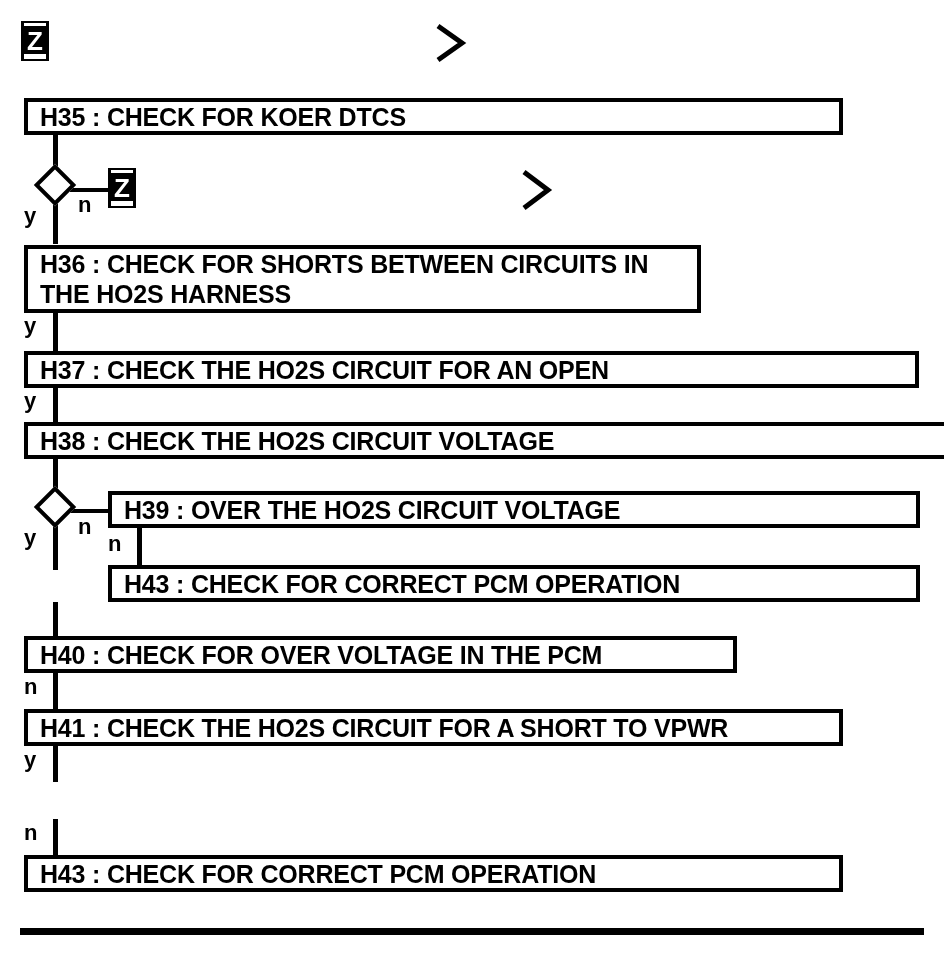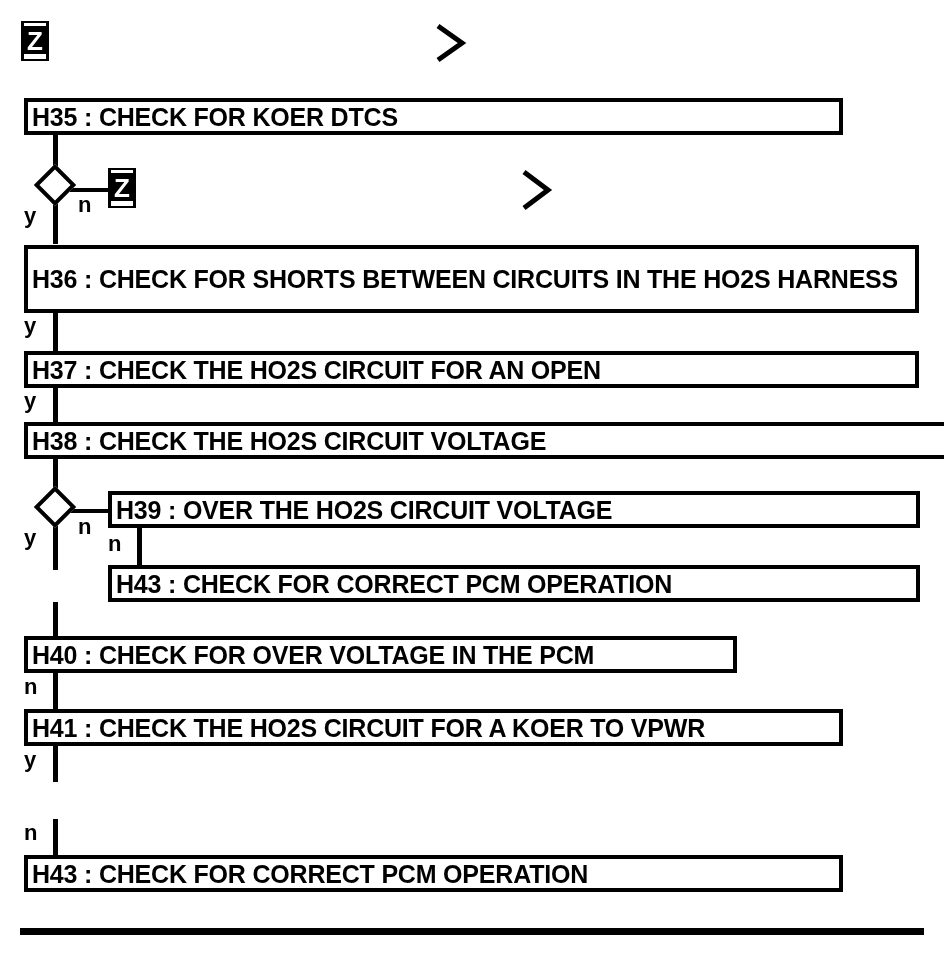--- a/index.html
+++ b/index.html
@@ -27,21 +27,21 @@
     display: flex;
     align-items: center;
     z-index: 5;
   }
   .node-label {
     font-family: "Liberation Sans", sans-serif;
     font-weight: bold;
     font-size: 25px;
     line-height: 30px;
     color: #000000;
-    padding-left: 4px;
+    padding-left: 12px;
     letter-spacing: -0.2px;
     white-space: pre-wrap;
   }
 
   
   .vline {
     position: absolute;
     width: 5px;
     background: #000000;
     z-index: 2;
@@ -154,21 +154,21 @@
   </div>
   <span class="branch-label" style="left:78px; top:194px;">n</span>
 
   <svg class="chevron" style="left:518px; top:168px;" width="40" height="44" viewBox="0 0 40 44">
     <polyline points="6,4 30,22 6,40" fill="none" stroke="#000000" stroke-width="5"></polyline>
   </svg>
 
   <div class="vline" style="left:53px; top:200px; height:44px;"></div>
   <span class="branch-label" style="left:24px; top:205px;">y</span>
 
-  <div class="node-box" style="left:24px; top:245px; width:895px; height:68px;">
+  <div class="node-box" style="left:24px; top:245px; width:677px; height:68px;align-items:flex-end;">
     <span class="node-label">H36 : CHECK FOR SHORTS BETWEEN CIRCUITS IN THE HO2S HARNESS</span>
   </div>
 
   <div class="vline" style="left:53px; top:313px; height:38px;"></div>
   <span class="branch-label" style="left:24px; top:315px;">y</span>
 
   <div class="node-box" style="left:24px; top:351px; width:895px; height:37px;">
     <span class="node-label">H37 : CHECK THE HO2S CIRCUIT FOR AN OPEN</span>
   </div>
 
@@ -202,21 +202,21 @@
   </div>
 
   <div class="node-box" style="left:24px; top:636px; width:713px; height:37px;">
     <span class="node-label">H40 : CHECK FOR OVER VOLTAGE IN THE PCM</span>
   </div>
 
   <div class="vline" style="left:53px; top:673px; height:36px;"></div>
   <span class="branch-label" style="left:24px; top:676px;">n</span>
 
   <div class="node-box" style="left:24px; top:709px; width:819px; height:37px;">
-    <span class="node-label">H41 : CHECK THE HO2S CIRCUIT FOR A KOER TO VPWR</span>
+    <span class="node-label">H41 : CHECK THE HO2S CIRCUIT FOR A SHORT TO VPWR</span>
   </div>
 
   <div class="vline" style="left:53px; top:746px; height:36px;"></div>
   <span class="branch-label" style="left:24px; top:749px;">y</span>
 
 
   <div class="vline" style="left:53px; top:819px; height:36px;"></div>
   <span class="branch-label" style="left:24px; top:822px;">n</span>
 
   <div class="node-box" style="left:24px; top:855px; width:819px; height:37px;">

